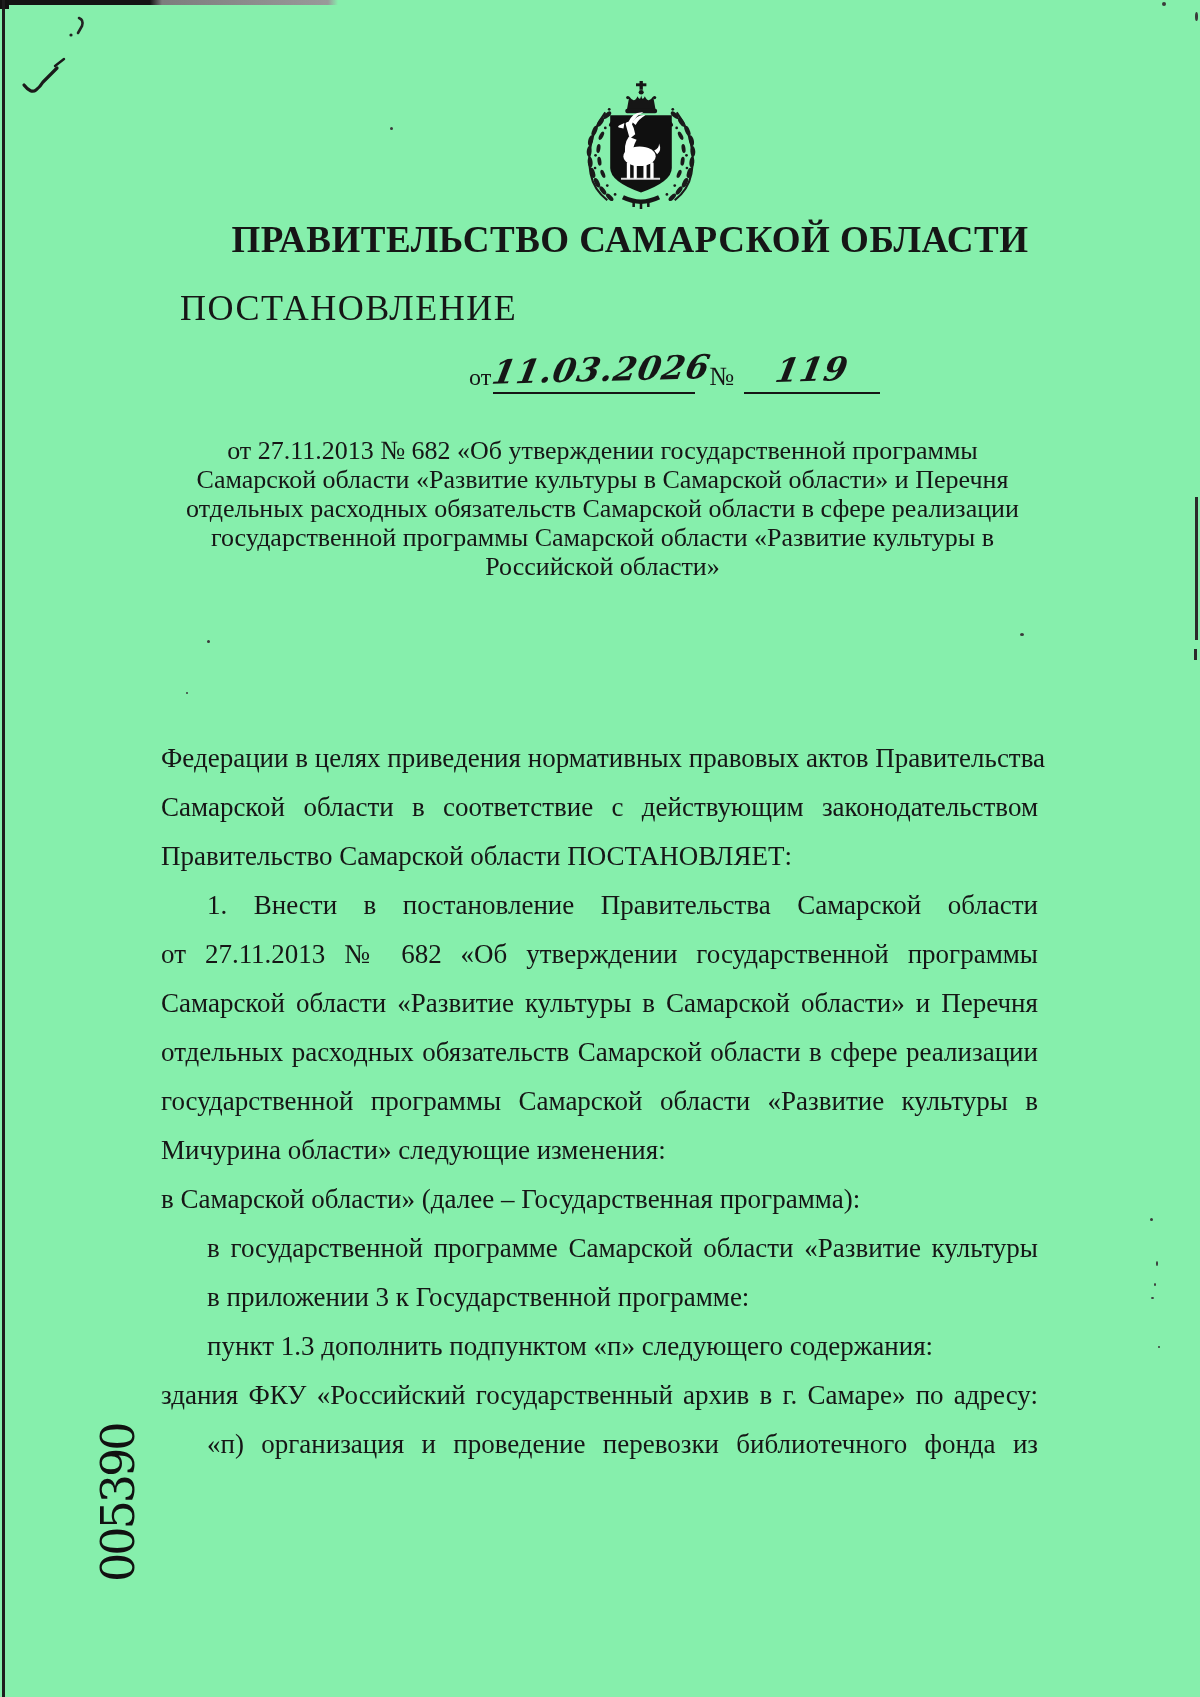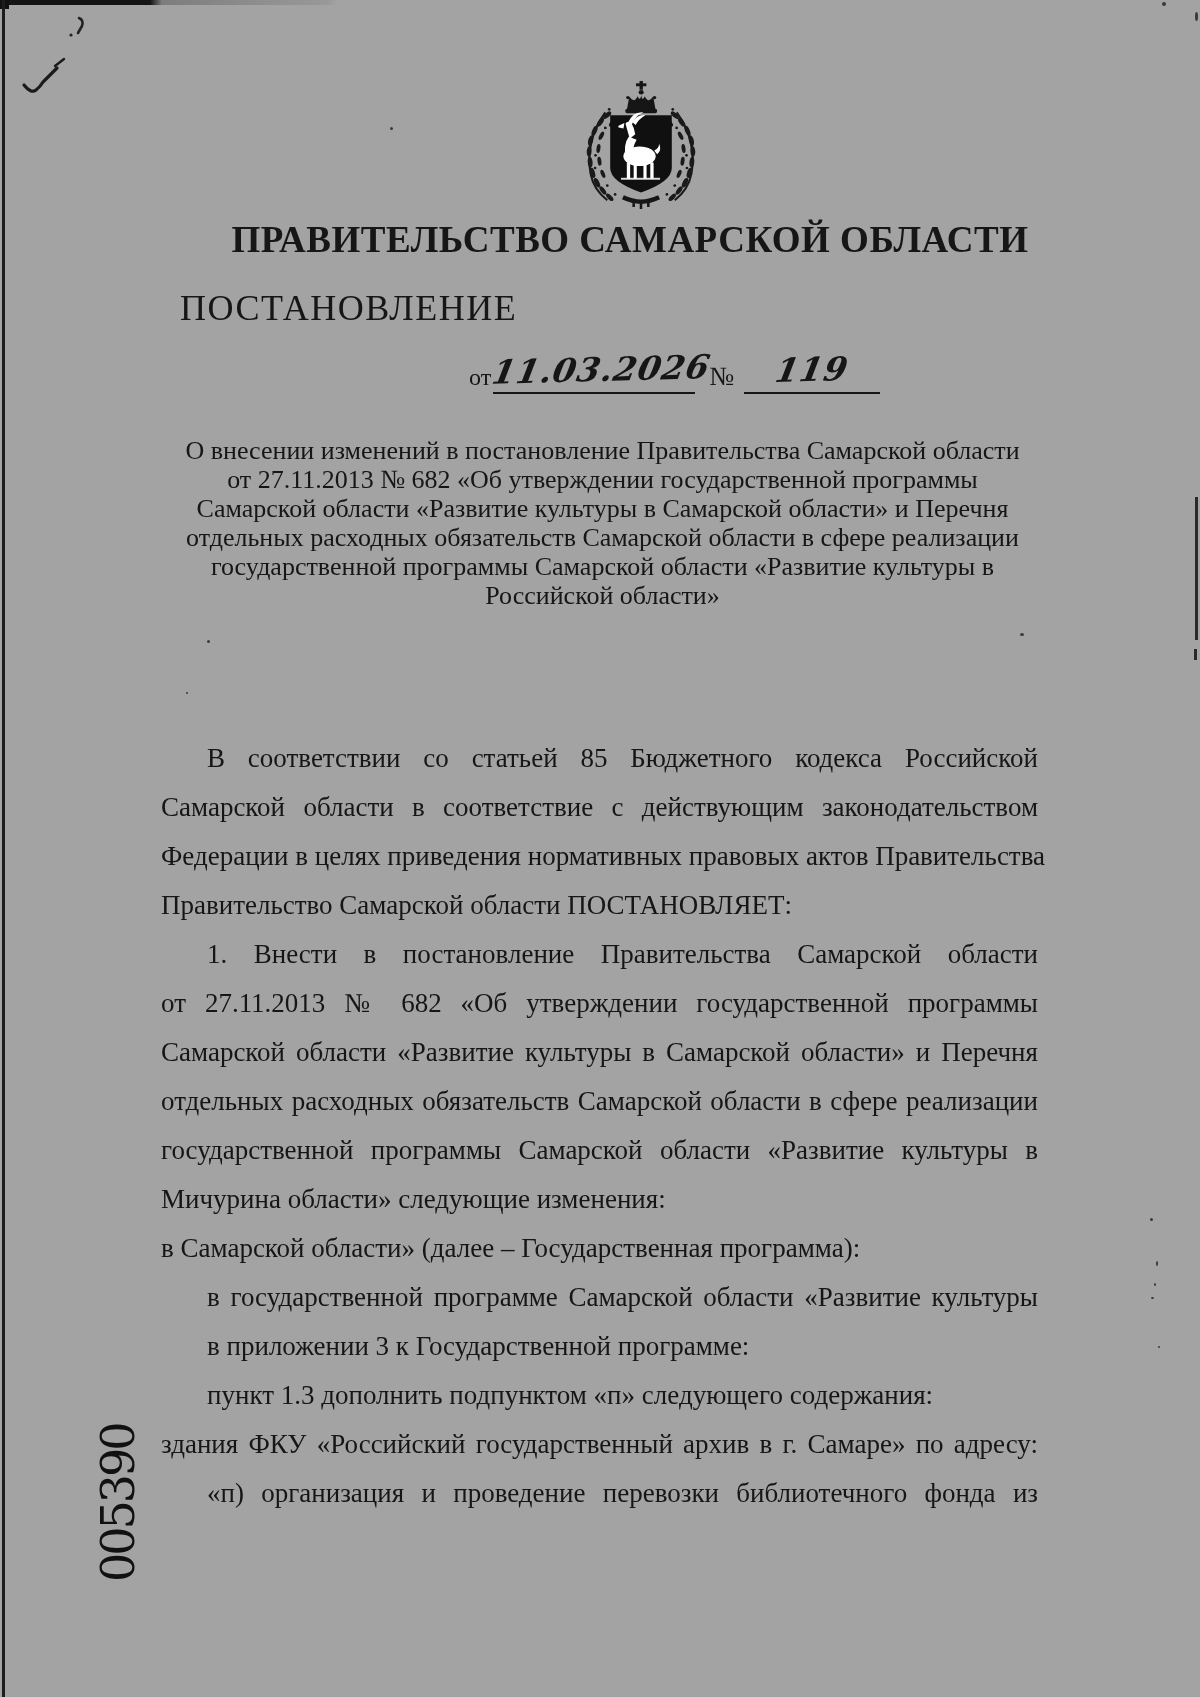--- a/index.html
+++ b/index.html
@@ -1,17 +1,17 @@
 <!DOCTYPE html>
 <html><head>
 <meta charset="utf-8">
 <style>
   html,body{margin:0;padding:0;background:#e8e8e8;}
   .page{
-    position:relative;width:1200px;height:1697px;background:#a3a3a3;
+    position:relative;width:1200px;height:1697px;background:#86efac;
     font-family:"Liberation Serif","DejaVu Serif",serif;color:#161616;
     overflow:hidden;margin:0 auto;
   }
   
   .edge-top{position:absolute;left:0;top:0;width:340px;height:5px;
     background:linear-gradient(90deg,#141414 0,#141414 150px,#7d7d7d 162px,#999 328px,rgba(255,255,255,0) 338px);}
   .edge-corner{position:absolute;left:0;top:0;width:9px;height:9px;background:#111;}
   .edge-left{position:absolute;left:2px;top:0;width:3px;height:1697px;background:#1d1d1d;}
   .mark-right-bar{position:absolute;left:1195px;top:497px;width:3px;height:143px;background:#2a2a2a;}
   .mark-right-dash{position:absolute;left:1194px;top:649px;width:3px;height:11px;background:#2a2a2a;}
@@ -150,32 +150,30 @@
     <span class="blank blank-date">
       <span class="script">11.03.2026</span>
     </span>
     <span class="num-word">№</span>
     <span class="blank blank-num">
       <span class="script">119</span>
     </span>
   </div>
 
   <div class="subject">
-    <div>О внесении изменений в постановление Правительства Самарской области</div>
     <div>от 27.11.2013 № 682 «Об утверждении государственной программы</div>
     <div>Самарской области «Развитие культуры в Самарской области» и Перечня</div>
     <div>отдельных расходных обязательств Самарской области в сфере реализации</div>
     <div>государственной программы Самарской области «Развитие культуры в</div>
     <div>Российской области»</div>
   </div>
 
   <div class="bodytext">
-    <div class="bl j ind">В соответствии со статьей 85 Бюджетного кодекса Российской</div>
+    <div class="bl j">Федерации в целях приведения нормативных правовых актов Правительства</div>
     <div class="bl j">Самарской области в соответствие с действующим законодательством</div>
-    <div class="bl j">Федерации в целях приведения нормативных правовых актов Правительства</div>
     <div class="bl last">Правительство Самарской области ПОСТАНОВЛЯЕТ:</div>
 
     <div class="bl j ind">1. Внести в постановление Правительства Самарской области</div>
     <div class="bl j">от 27.11.2013 № 682 «Об утверждении государственной программы</div>
     <div class="bl j">Самарской области «Развитие культуры в Самарской области» и Перечня</div>
     <div class="bl j">отдельных расходных обязательств Самарской области в сфере реализации</div>
     <div class="bl j">государственной программы Самарской области «Развитие культуры в</div>
     <div class="bl last">Мичурина области» следующие изменения:</div>
 
     <div class="bl last">в Самарской области» (далее – Государственная программа):</div>

